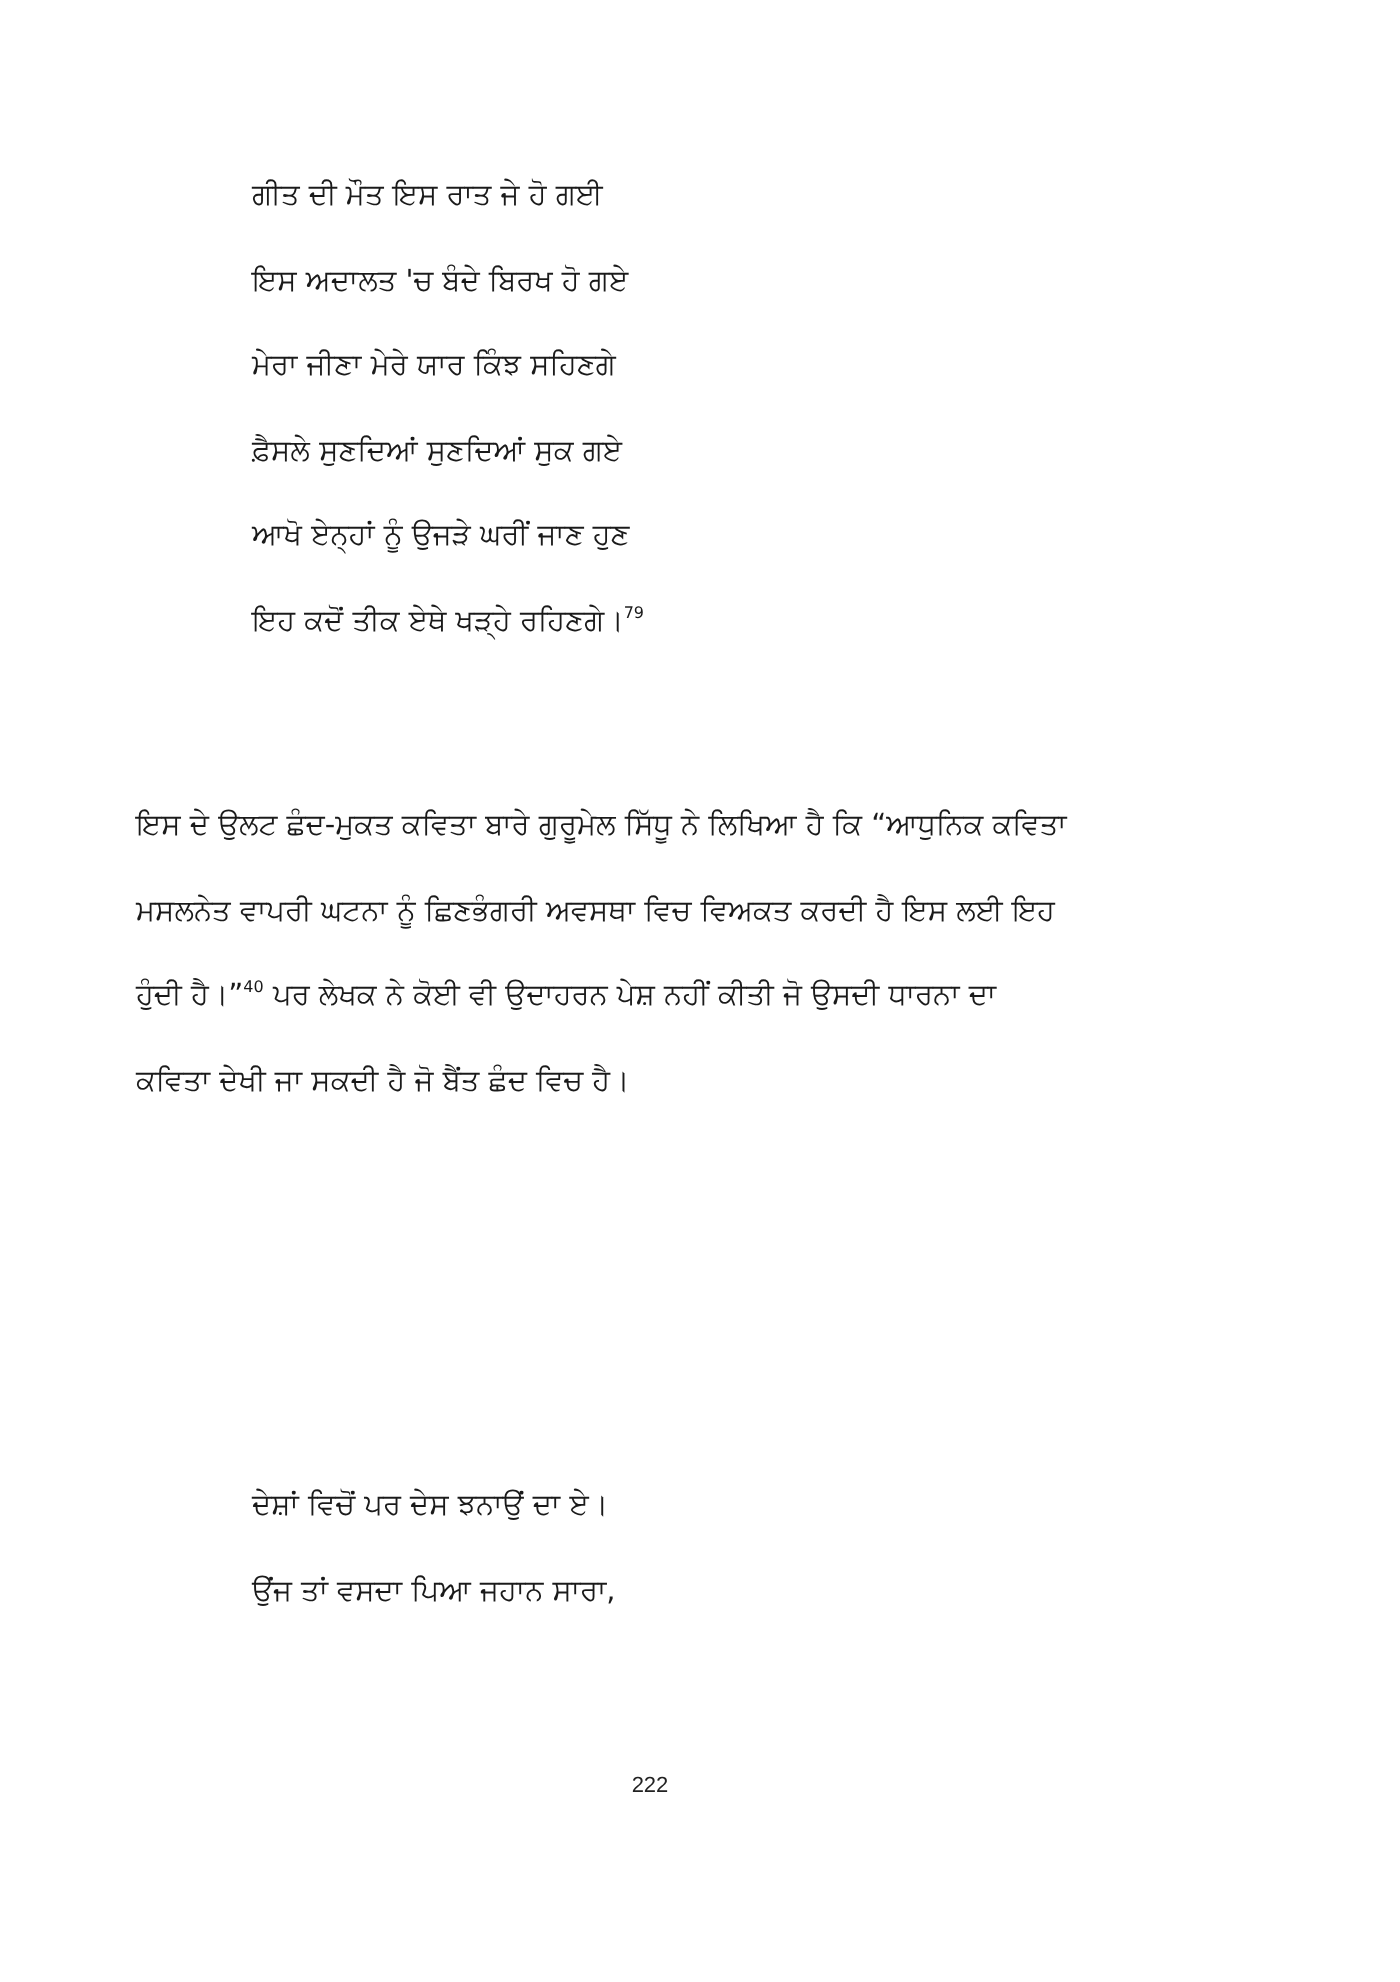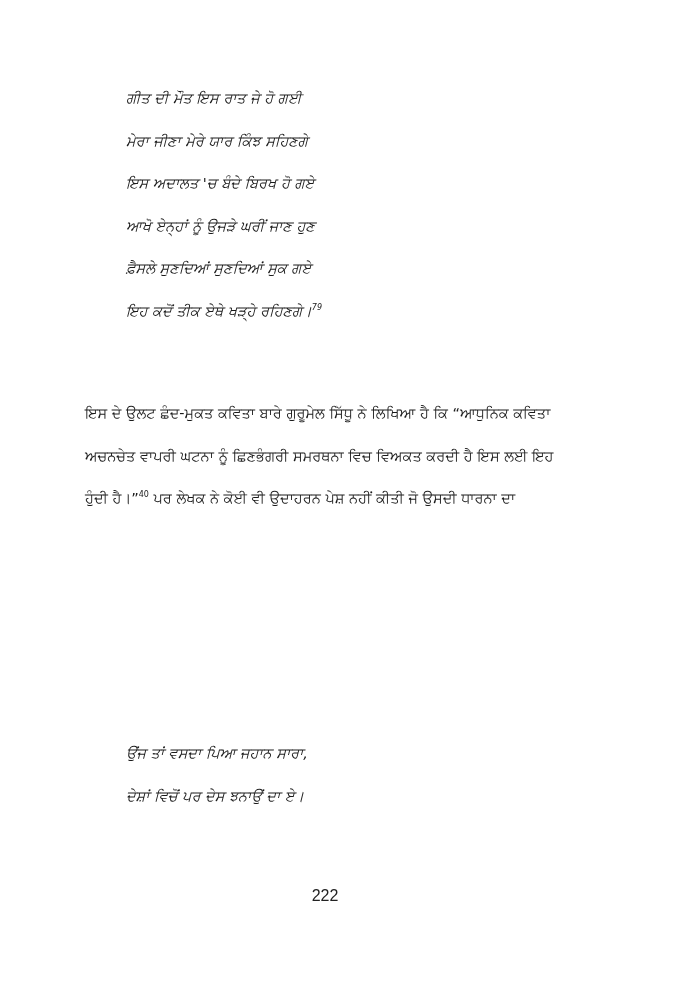--- a/index.html
+++ b/index.html
@@ -19,33 +19,32 @@
       position: absolute;
       left: 0; top: 0;
       width: 700px;
       height: 991px;
       background: #ffffff;
     }
     .verse-block {
       position: absolute;
       left: 126px;
       width: 480px;
-      font-style: italic;
     }
     .verse-block.top { top: 86px; }
     .verse-block.bottom { top: 741px; }
     .line {
       height: 42.5px;
       line-height: 24px;
       font-size: 14.5px;
       white-space: nowrap;
     }
     .paragraph {
       position: absolute;
-      left: 85px;
+      left: 68px;
       top: 401px;
       width: 530px;
       font-size: 14.5px;
       line-height: 42.6px;
       margin: 0;
     }
     .pline {
       display: block;
       white-space: nowrap;
       height: 42.6px;
@@ -56,44 +55,45 @@
       line-height: 0;
       vertical-align: 6px;
     }
     .page-number {
       position: absolute;
       top: 887px;
       left: 0;
       width: 650px;
       text-align: center;
       font-family: "Liberation Sans", sans-serif;
-      font-size: 16px;
+      font-size: 11px;
       color: #222;
     }
   </style>
 </head>
 <body>
 
 <div class="page">
 
   <div class="verse-block top">
     <div class="line">ਗੀਤ ਦੀ ਮੌਤ ਇਸ ਰਾਤ ਜੇ  ਹੋ ਗਈ</div>
+    <div class="line">ਇਸ ਅਦਾਲਤ 'ਚ ਬੰਦੇ ਬਿਰਖ ਹੋ ਗਏ</div>
     <div class="line">ਮੇਰਾ ਜੀਣਾ ਮੇਰੇ ਯਾਰ ਕਿੰਝ ਸਹਿਣਗੇ</div>
-    <div class="line">ਇਸ ਅਦਾਲਤ 'ਚ ਬੰਦੇ ਬਿਰਖ ਹੋ ਗਏ</div>
+    <div class="line">ਫ਼ੈਸਲੇ ਸੁਣਦਿਆਂ ਸੁਣਦਿਆਂ ਸੁਕ ਗਏ</div>
     <div class="line">ਆਖੋ ਏਨ੍ਹਾਂ ਨੂੰ ਉਜੜੇ ਘਰੀਂ ਜਾਣ ਹੁਣ</div>
-    <div class="line">ਫ਼ੈਸਲੇ ਸੁਣਦਿਆਂ ਸੁਣਦਿਆਂ ਸੁਕ ਗਏ</div>
     <div class="line"><span>ਇਹ ਕਦੋਂ ਤੀਕ ਏਥੇ ਖੜ੍ਹੇ ਰਹਿਣਗੇ।</span><sup>79</sup></div>
   </div>
 
   <div class="paragraph">
     <span class="pline">ਇਸ ਦੇ ਉਲਟ ਛੰਦ-ਮੁਕਤ ਕਵਿਤਾ ਬਾਰੇ ਗੁਰੂਮੇਲ ਸਿੱਧੂ ਨੇ ਲਿਖਿਆ ਹੈ ਕਿ “ਆਧੁਨਿਕ ਕਵਿਤਾ</span>
-    <span class="pline">ਅਚਨਚੇਤ ਵਾਪਰੀ ਘਟਨਾ ਨੂੰ ਛਿਣਭੰਗਰੀ ਸਮਰਥਨਾ ਵਿਚ ਵਿਅਕਤ ਕਰਦੀ ਹੈ ਇਸ ਲਈ ਇਹ</span>
+    <span class="pline">ਮਸਲਨੇਤ ਵਾਪਰੀ ਘਟਨਾ ਨੂੰ ਛਿਣਭੰਗਰੀ ਅਵਸਥਾ ਵਿਚ ਵਿਅਕਤ ਕਰਦੀ ਹੈ ਇਸ ਲਈ ਇਹ</span>
     <span class="pline"><span>ਹੁੰਦੀ ਹੈ।”</span><sup>40</sup><span> ਪਰ ਲੇਖਕ ਨੇ ਕੋਈ ਵੀ ਉਦਾਹਰਨ ਪੇਸ਼ ਨਹੀਂ ਕੀਤੀ ਜੋ ਉਸਦੀ ਧਾਰਨਾ ਦਾ</span></span>
+    <span class="pline">ਕਵਿਤਾ ਦੇਖੀ ਜਾ ਸਕਦੀ ਹੈ ਜੋ ਬੈਂਤ ਛੰਦ ਵਿਚ ਹੈ।</span>
   </div>
 
   <div class="verse-block bottom">
+    <div class="line">ਦੇਸ਼ਾਂ ਵਿਚੋਂ  ਪਰ ਦੇਸ ਝਨਾਉਂ ਦਾ ਏ।</div>
     <div class="line">ਉਂਜ ਤਾਂ ਵਸਦਾ ਪਿਆ ਜਹਾਨ ਸਾਰਾ,</div>
-    <div class="line">ਦੇਸ਼ਾਂ ਵਿਚੋਂ  ਪਰ ਦੇਸ ਝਨਾਉਂ ਦਾ ਏ।</div>
   </div>
 
   <div class="page-number">222</div>
 
 </div>
 
 </body></html>

